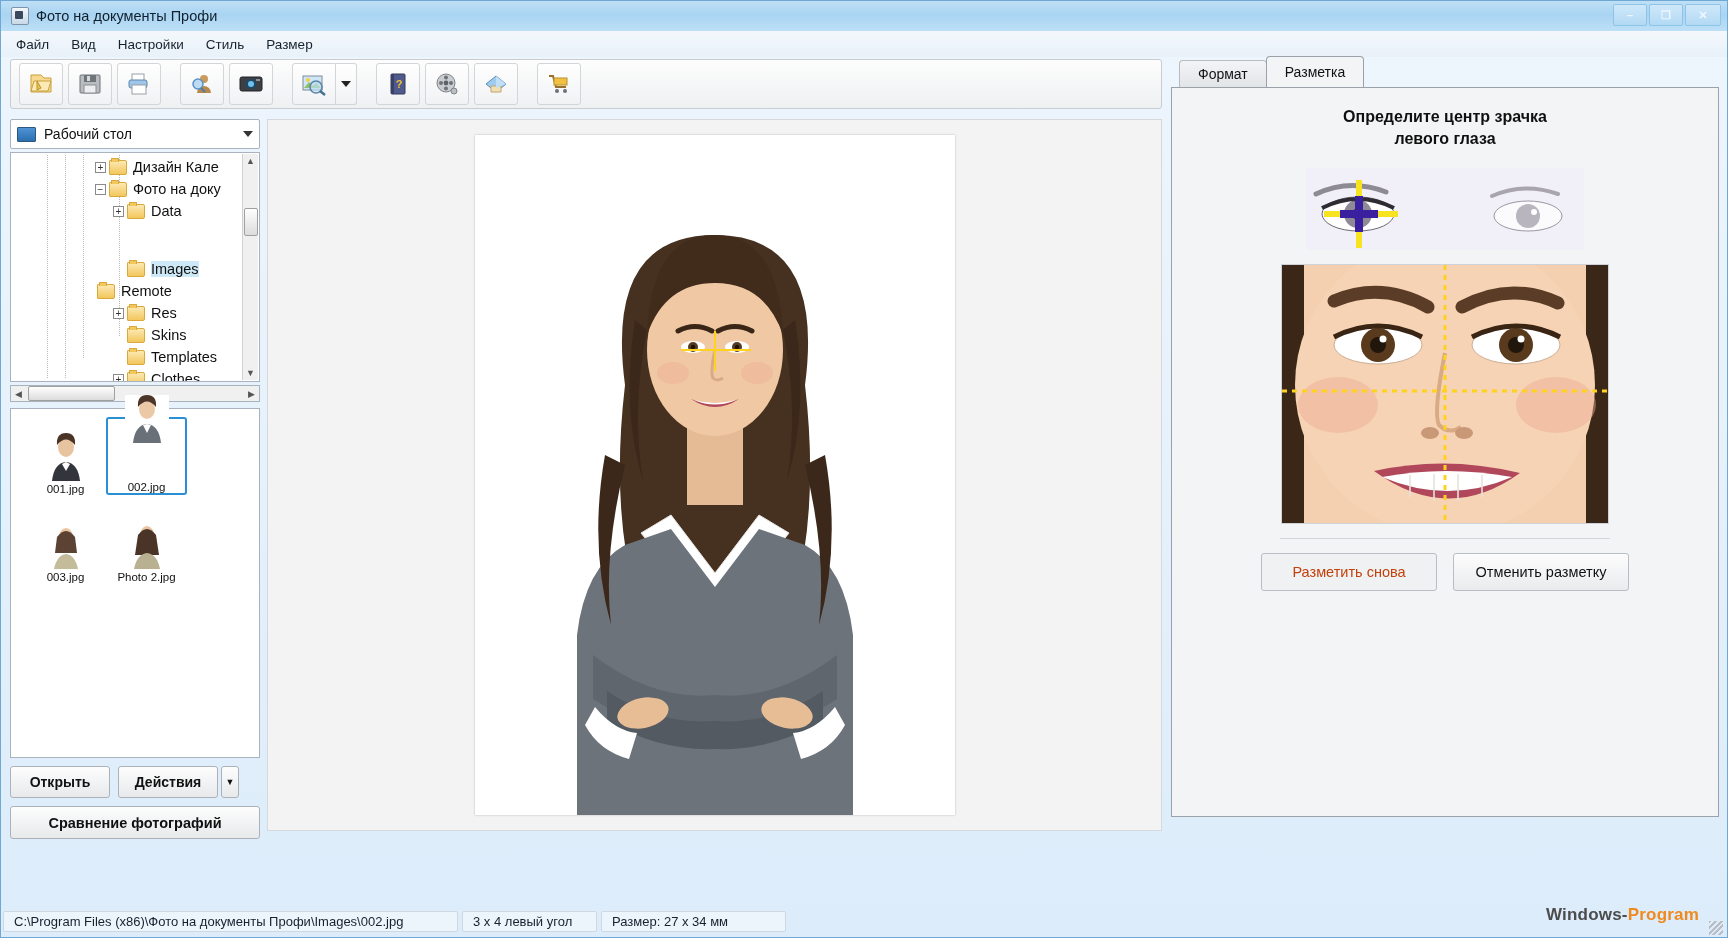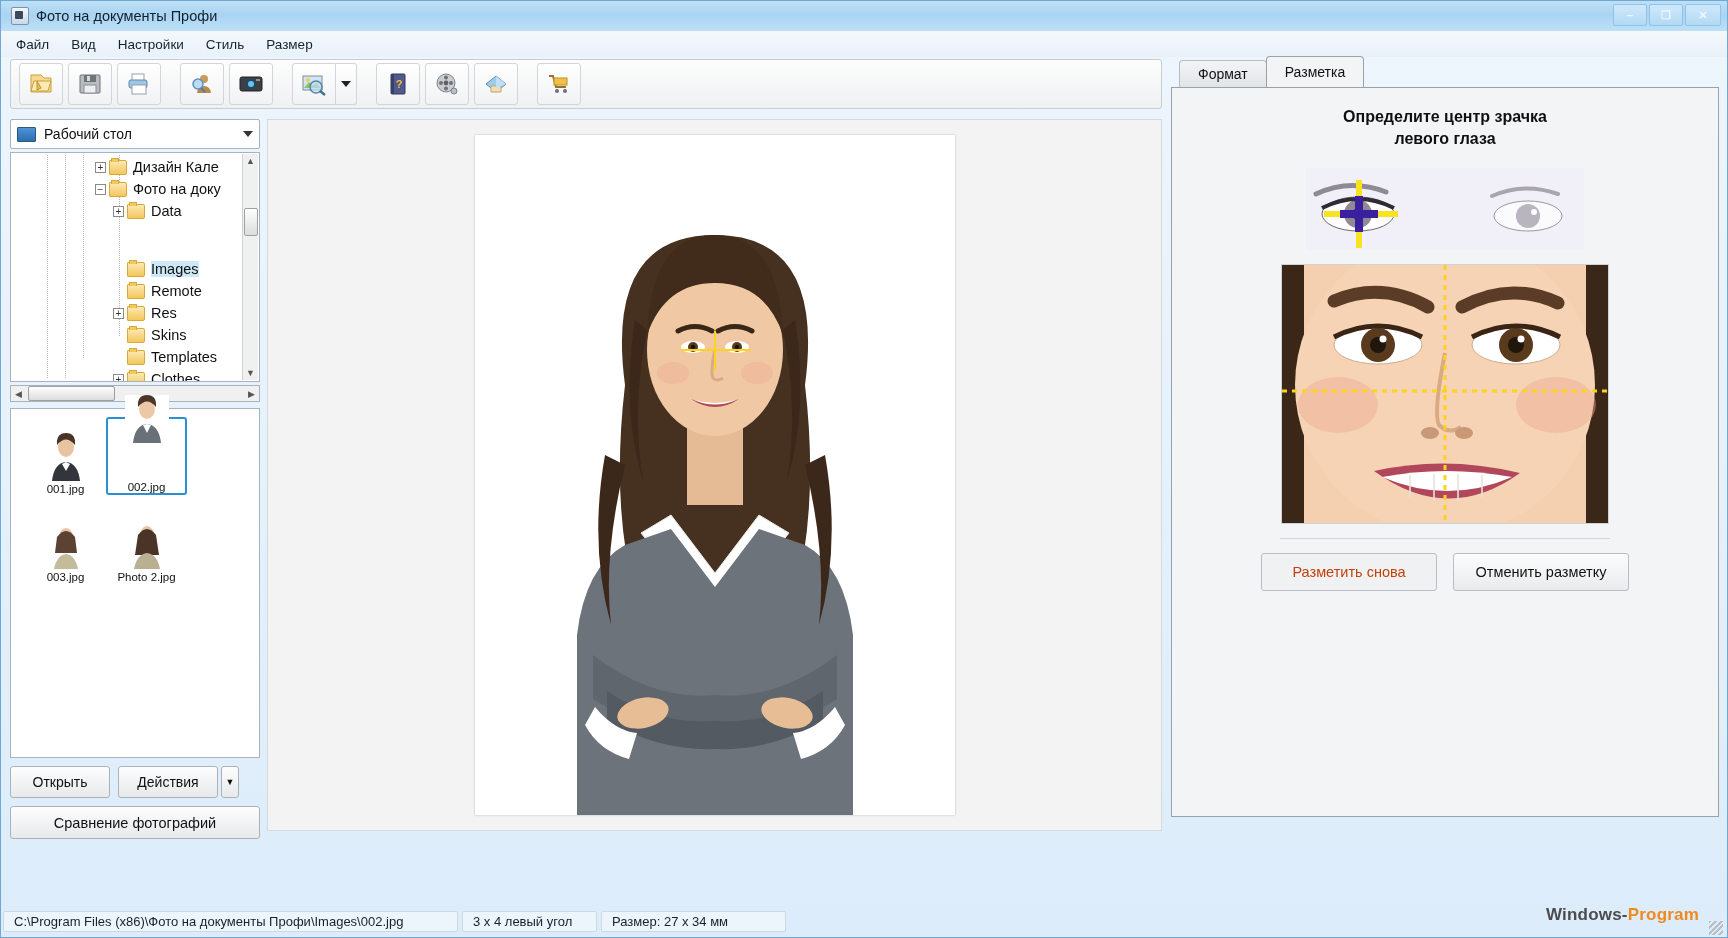--- a/index.html
+++ b/index.html
@@ -123,20 +123,21 @@
   .thumbcell{width:81px;height:78px;margin-right:0;display:flex;flex-direction:column;align-items:center;justify-content:flex-end;box-sizing:border-box;}
   .thumbcell.sel{border:2px solid #2b8fd6;border-radius:3px;background:#fff;gap:36px;}
   .thumbimg{width:44px;height:48px;position:relative;margin-bottom:2px;}
   .tname{font-size:11.5px;color:#111;}
   .btnrow{margin-top:8px;display:flex;align-items:center;}
   .btn{
     height:32px;border:1px solid #adb2b8;border-radius:3px;
     background:linear-gradient(#fdfdfd,#e7e9eb);
     font-size:14px;color:#111;display:flex;align-items:center;justify-content:center;
     box-sizing:border-box;
+    font-weight:bold;
   }
   .btn.open{width:100px;}
   .btn.act{width:100px;margin-left:8px;}
   .btn.mini{width:18px;margin-left:3px;}
   .btn.wide{width:250px;height:33px;margin-top:8px;font-size:14.5px;}
   
   .canvasarea{
     position:absolute;left:266px;top:118px;width:895px;height:712px;
     background:#f3f3f3;border:1px solid #d6d8da;box-sizing:border-box;
     display:flex;align-items:center;justify-content:center;
@@ -340,21 +341,21 @@
         <div class="trow" style="padding-left:102px;">
           <span class="exp">+</span>
           <span class="folder"></span>
           <span class="tlabel">Data</span>
         </div>
         <div class="trow" style="padding-left:102px;margin-top:36px;">
           <span class="exp none"></span>
           <span class="folder"></span>
           <span class="tlabel sel">Images</span>
         </div>
-        <div class="trow" style="padding-left:102px;">
+        <div class="trow" style="padding-left:72px;">
           <span class="exp none"></span>
           <span class="folder"></span>
           <span class="tlabel">Remote</span>
         </div>
         <div class="trow" style="padding-left:102px;">
           <span class="exp">+</span>
           <span class="folder"></span>
           <span class="tlabel">Res</span>
         </div>
         <div class="trow" style="padding-left:102px;">

